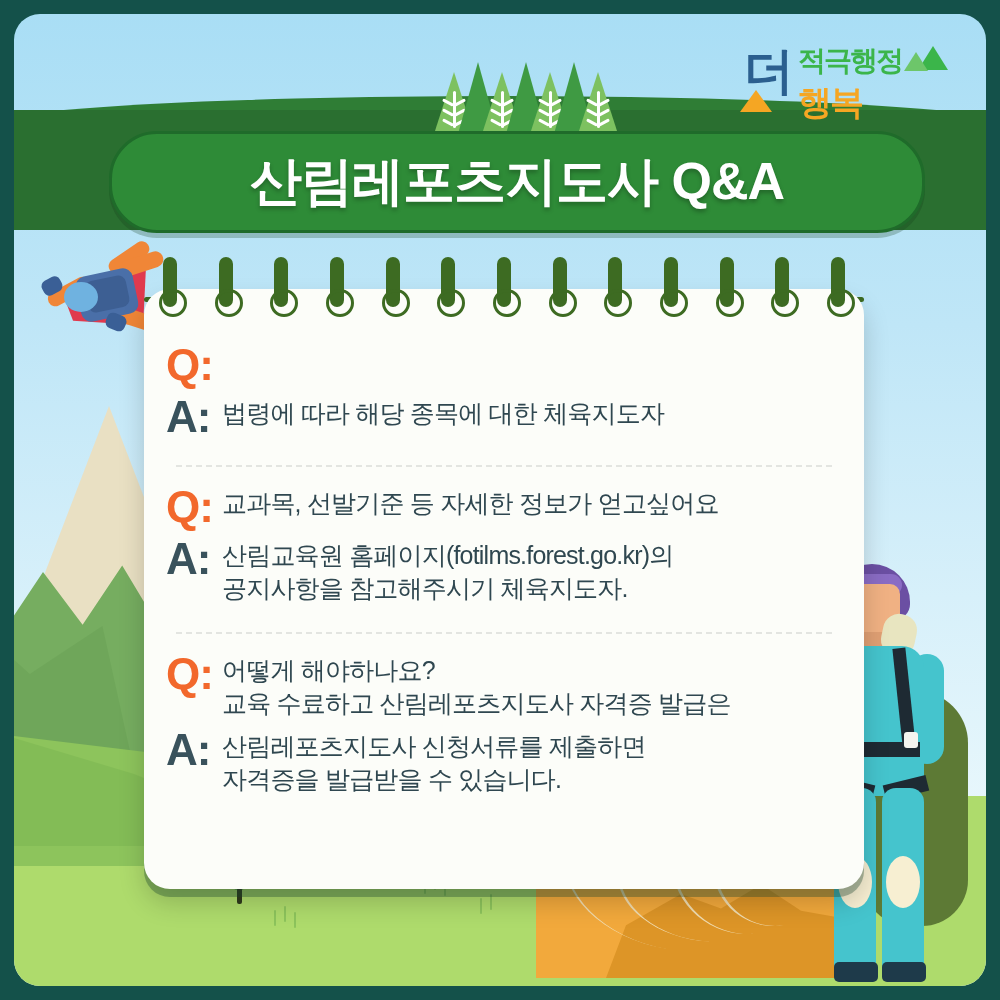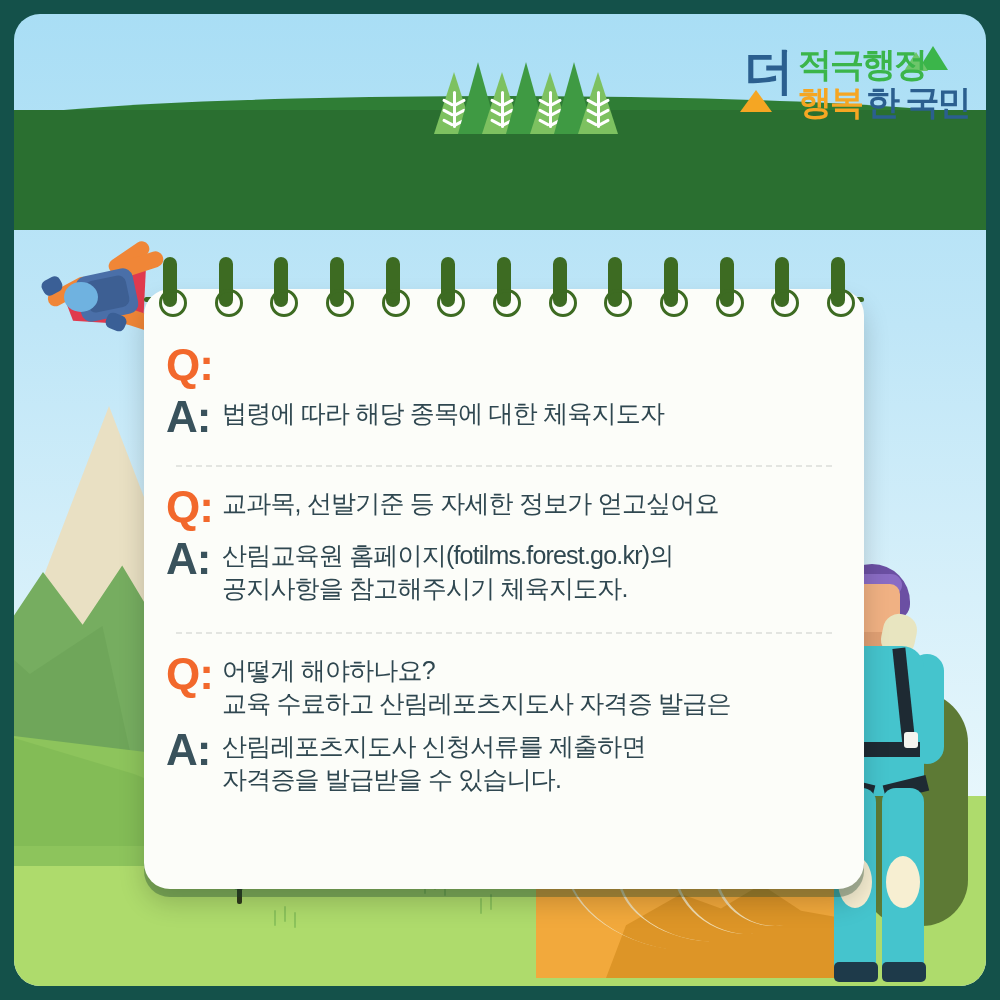--- a/index.html
+++ b/index.html
@@ -76,21 +76,21 @@
     clip-path:polygon(8% 56%,30% 30%,46% 42%,62% 22%,78% 44%,100% 52%,100% 100%,0 100%);
   }
   .cord{position:absolute;border-left:3px solid #f0dcb0;border-radius:50%;}
 
   
   .logo{position:absolute;right:34px;top:26px;width:216px;height:84px;}
   .logo .deo{
     position:absolute;left:8px;top:6px;font-size:50px;font-weight:bold;color:#2b5f8f;
     letter-spacing:-2px;line-height:1;
   }
-  .logo .l1{position:absolute;left:62px;top:2px;font-size:34px;font-weight:bold;color:#3bb54a;letter-spacing:-2px;white-space:nowrap;}
+  .logo .l1{position:absolute;left:62px;top:2px;font-size:28px;font-weight:bold;color:#3bb54a;letter-spacing:-2px;white-space:nowrap;}
   .logo .l2a{position:absolute;left:62px;top:40px;font-size:34px;font-weight:bold;color:#f5a623;letter-spacing:-2px;}
   .logo .l2b{position:absolute;left:130px;top:40px;font-size:34px;font-weight:bold;color:#2b5f8f;letter-spacing:-2px;white-space:nowrap;}
   .logo .mt1{position:absolute;right:4px;top:6px;width:0;height:0;border-left:15px solid transparent;border-right:15px solid transparent;border-bottom:24px solid #3bb54a;}
   .logo .mt2{position:absolute;right:24px;top:12px;width:0;height:0;border-left:12px solid transparent;border-right:12px solid transparent;border-bottom:19px solid #6dc66a;}
   .logo .mt3{position:absolute;left:4px;top:50px;width:0;height:0;border-left:16px solid transparent;border-right:16px solid transparent;border-bottom:22px solid #f5a623;}
 
   
   .title-banner{
     position:absolute;left:95px;top:117px;width:810px;height:96px;
     background:#2e8b37;border:3px solid #1f6b2a;border-radius:48px;
@@ -289,23 +289,25 @@
       <div class="pl-boot" style="left:92px;top:406px;"></div>
     </div>
 
     <div class="logo">
       <div class="mt1"></div>
       <div class="mt2"></div>
       <div class="mt3"></div>
       <div class="deo">더</div>
       <div class="l1">적극행정</div>
       <div class="l2a">행복</div>
-      <div class="l2b">한 국민</div>
     </div>
 
+    <div class="title-banner">
+      <div class="title-text">산림레포츠지도사 Q&amp;A</div>
+    </div>
 
     <div class="spiral-bar"></div>
     <div class="card">
       <div class="qa-wrap" id="qa-wrap">
           <div class="qa-block">
             <div class="row">
               <div class="mark q">Q:</div>
               <div class="lines">
               </div>
             </div>

